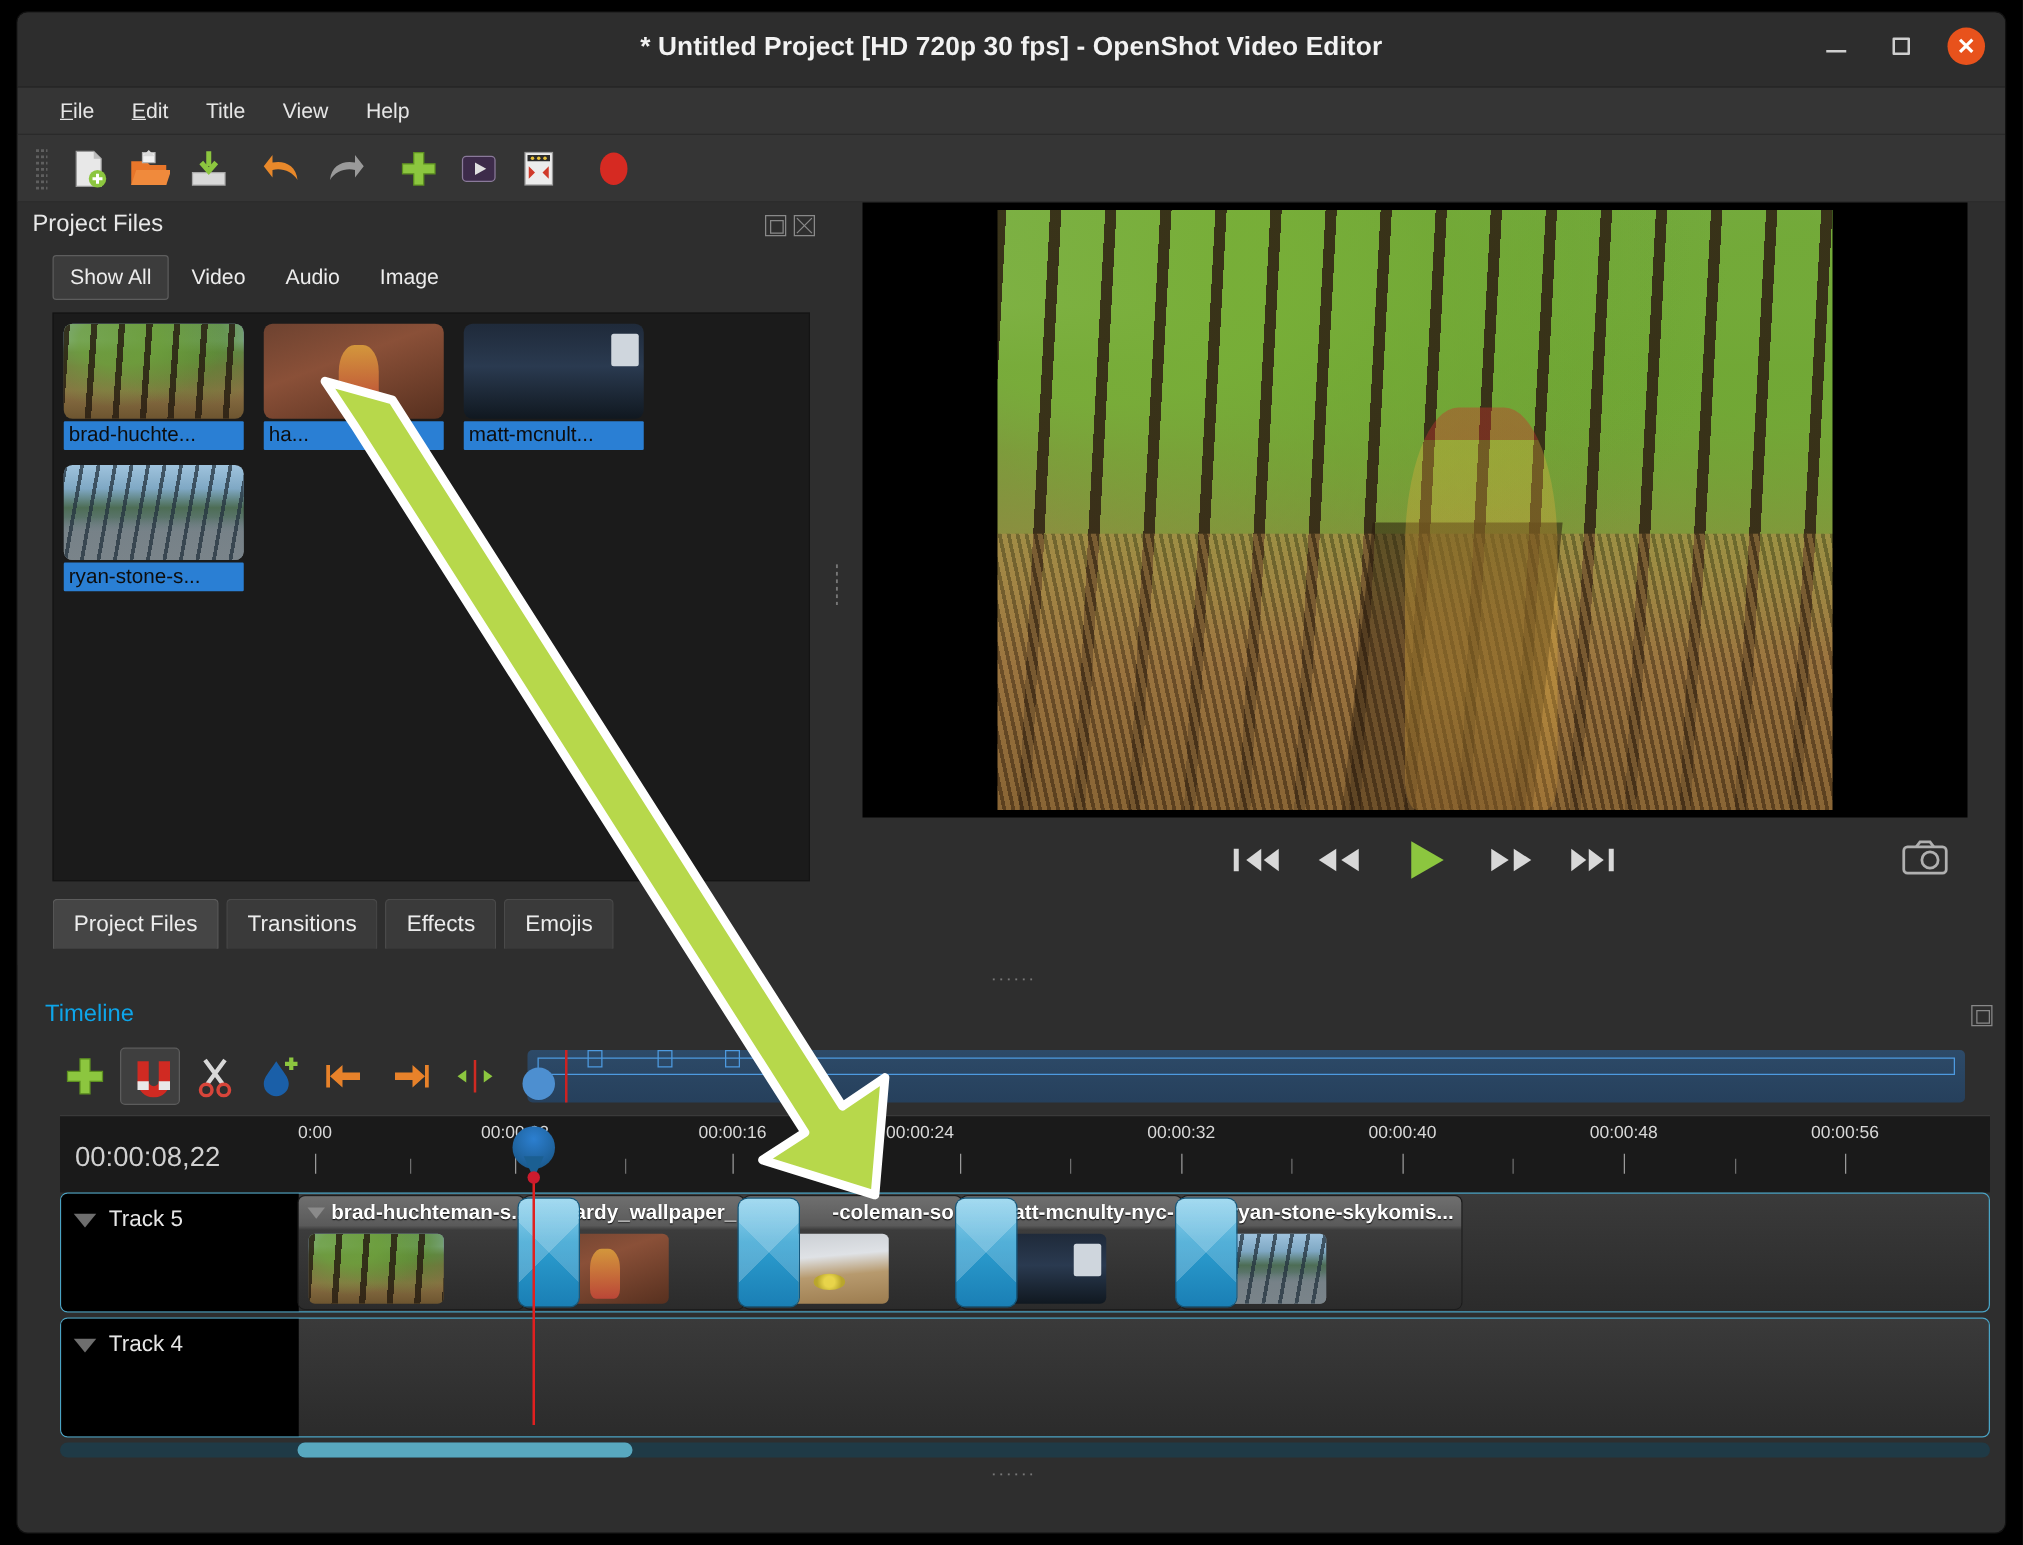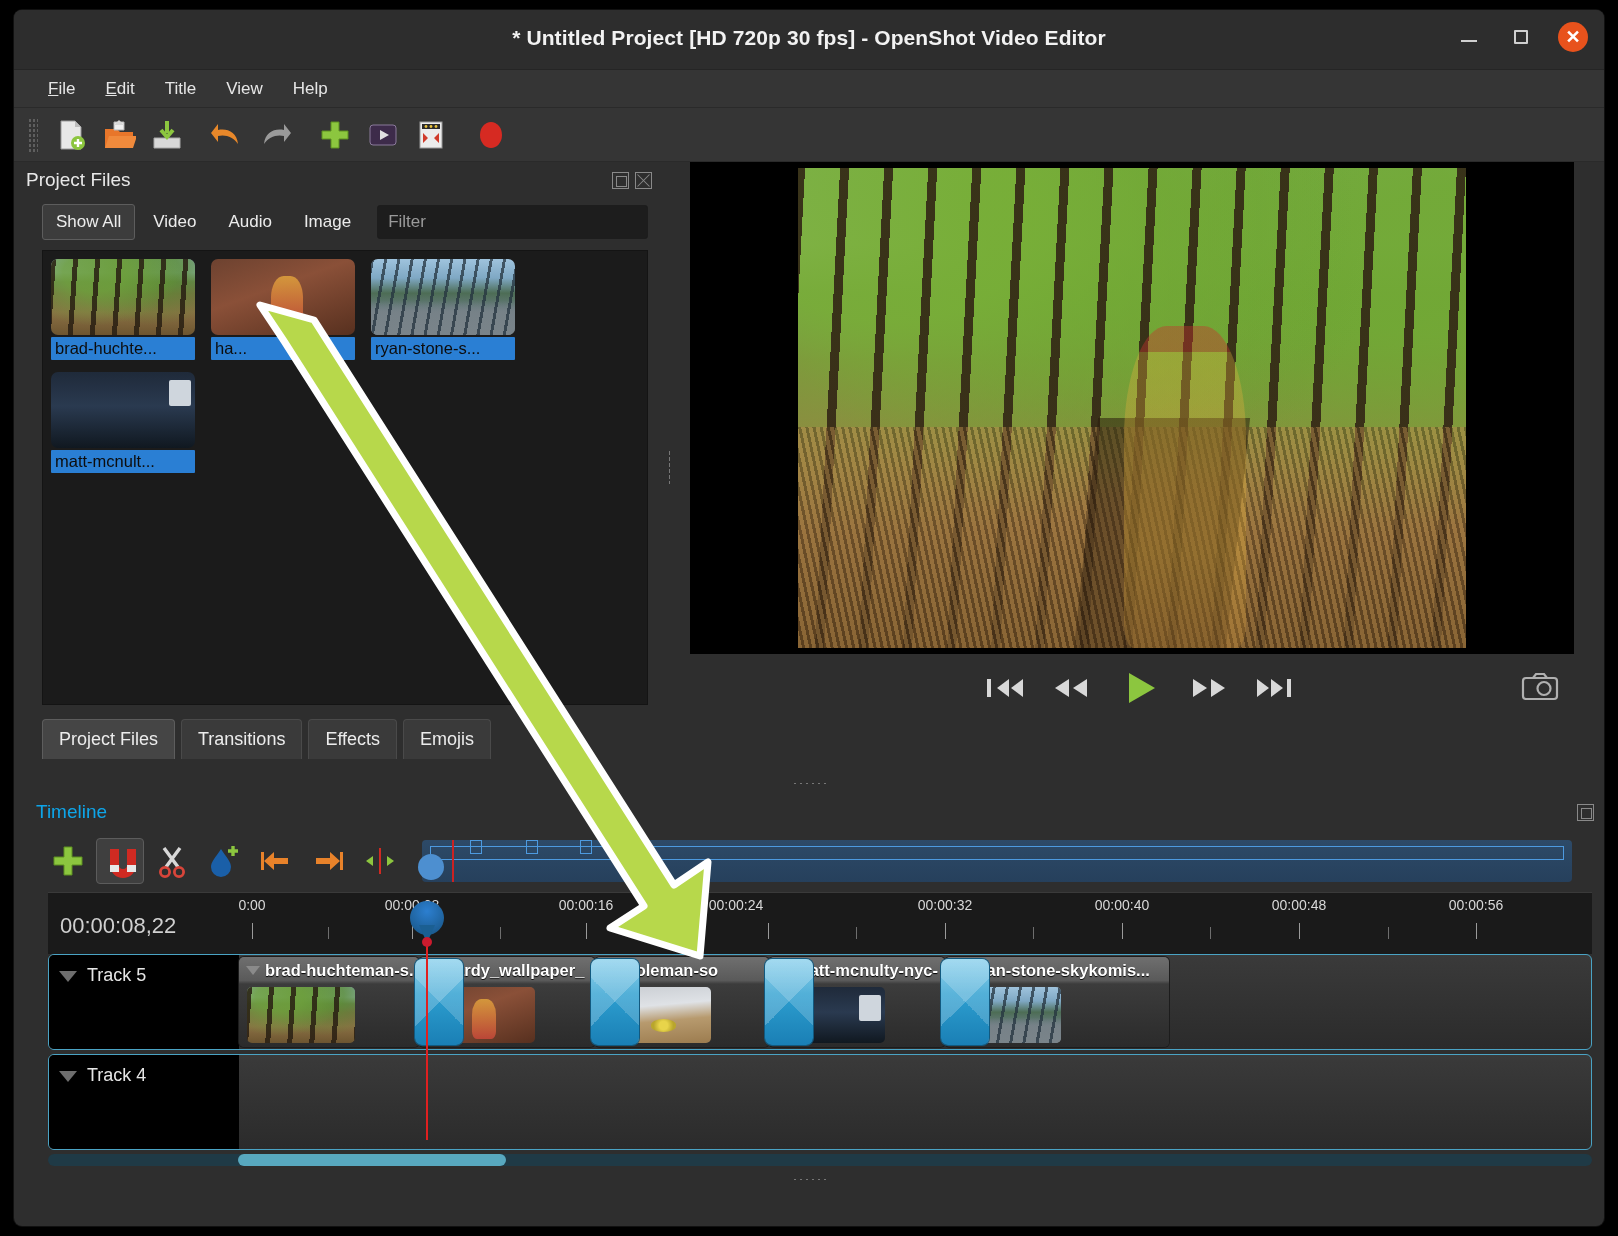--- a/index.html
+++ b/index.html
@@ -205,20 +205,21 @@
   .timecode { position: absolute; left: 12px; top: 20px; color: #d0d0d0; font-size: 22px; }
   .rtick-label { position: absolute; top: 4px; color: #d8d8d8; font-size: 14px; transform: translateX(-50%); white-space: nowrap;}
   .rtick { position: absolute; top: 30px; width: 1px; height: 16px; background: #9a9a9a; }
   .rtick.minor { top: 34px; height: 12px; background: #6e6e6e; }
 
   .tracks { margin: 0 12px 0 34px; }
   .track {
     height: 96px; position: relative; margin-bottom: 4px;
     border: 1px solid #4aa3c4; border-radius: 6px; overflow: visible;
     background: linear-gradient(180deg,#3a3a3a,#2b2b2b);
+    text-align: right;
   }
   .track-label-box { position: absolute; left: 0; top: 0; bottom: 0; width: 190px;
      background: #000; border-radius: 5px 0 0 5px; display: flex; align-items: flex-start; padding: 10px 0 0 10px; gap: 10px;}
   .tri { width: 0; height: 0; border-left: 9px solid transparent; border-right: 9px solid transparent;
      border-top: 11px solid #6e6e6e; margin-top: 6px; cursor: pointer;}
   .track-name { color: #e6e6e6; font-size: 18px; }
 
   .clip {
     position: absolute; top: 2px; height: 90px; border-radius: 5px; overflow: hidden;
     background: linear-gradient(180deg, #6f6f6f 0%, #5a5a5a 26%, #3c3c3c 30%, #2b2b2b 100%);
@@ -370,40 +371,39 @@
           <div class="dock-ico float"></div>
           <div class="dock-ico close"></div>
         </div>
       </div>
 
       <div class="filterbar">
         <div class="fbtn active">Show All</div>
         <div class="fbtn">Video</div>
         <div class="fbtn">Audio</div>
         <div class="fbtn">Image</div>
-        <input class="filter-input" placeholder="Filter" style="">
       </div>
 
       <div class="file-area">
         <div class="file-grid">
           <div class="file-cell">
             <div class="thumb th-forest"></div>
             <div class="fname">brad-huchte...</div>
           </div>
           <div class="file-cell">
             <div class="thumb th-wall"></div>
             <div class="fname">ha...</div>
           </div>
           <div class="file-cell">
+            <div class="thumb th-subway"></div>
+            <div class="fname">matt-mcnult...</div>
+          </div>
+          <div class="file-cell">
             <div class="thumb th-bridge"></div>
             <div class="fname">ryan-stone-s...</div>
-          </div>
-          <div class="file-cell">
-            <div class="thumb th-subway"></div>
-            <div class="fname">matt-mcnult...</div>
           </div>
         </div>
       </div>
 
       <div class="pf-tabs">
         <div class="ptab active">Project Files</div>
         <div class="ptab">Transitions</div>
         <div class="ptab">Effects</div>
         <div class="ptab">Emojis</div>
       </div>

